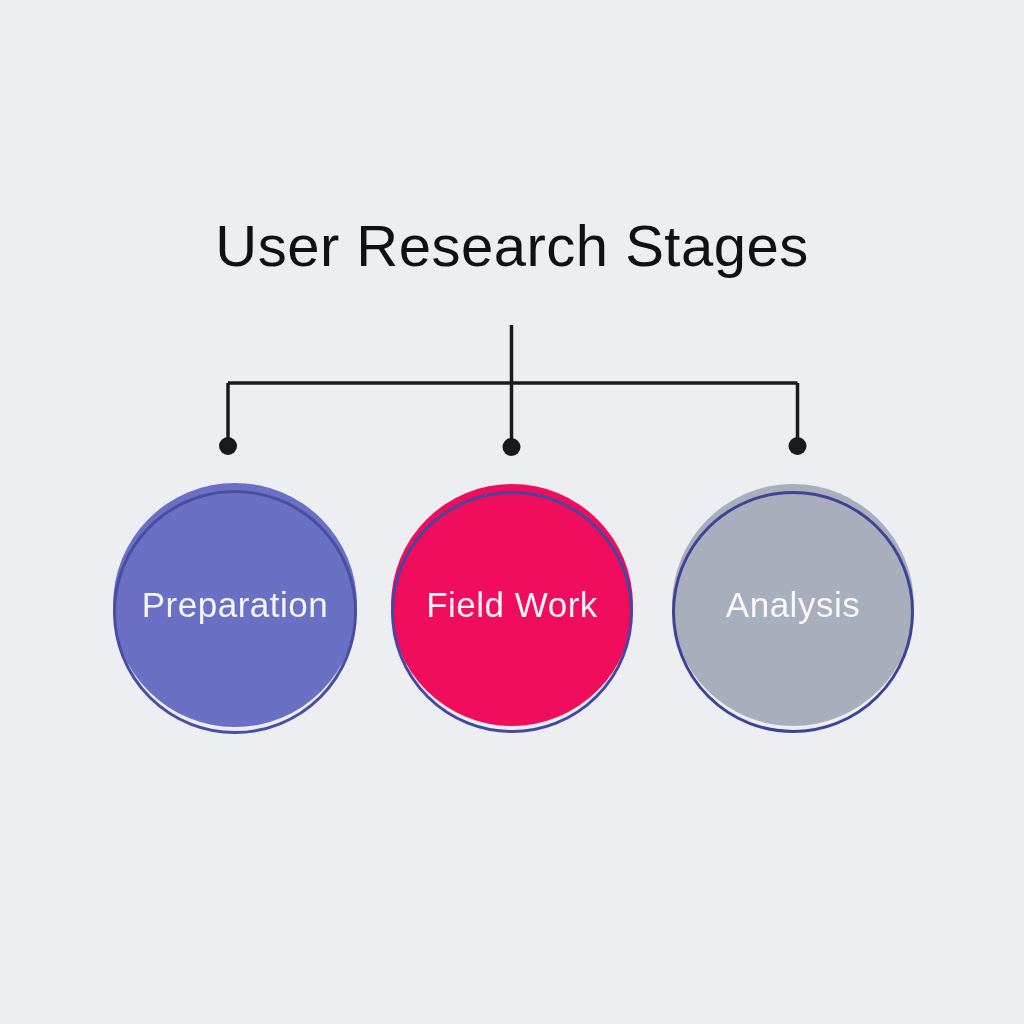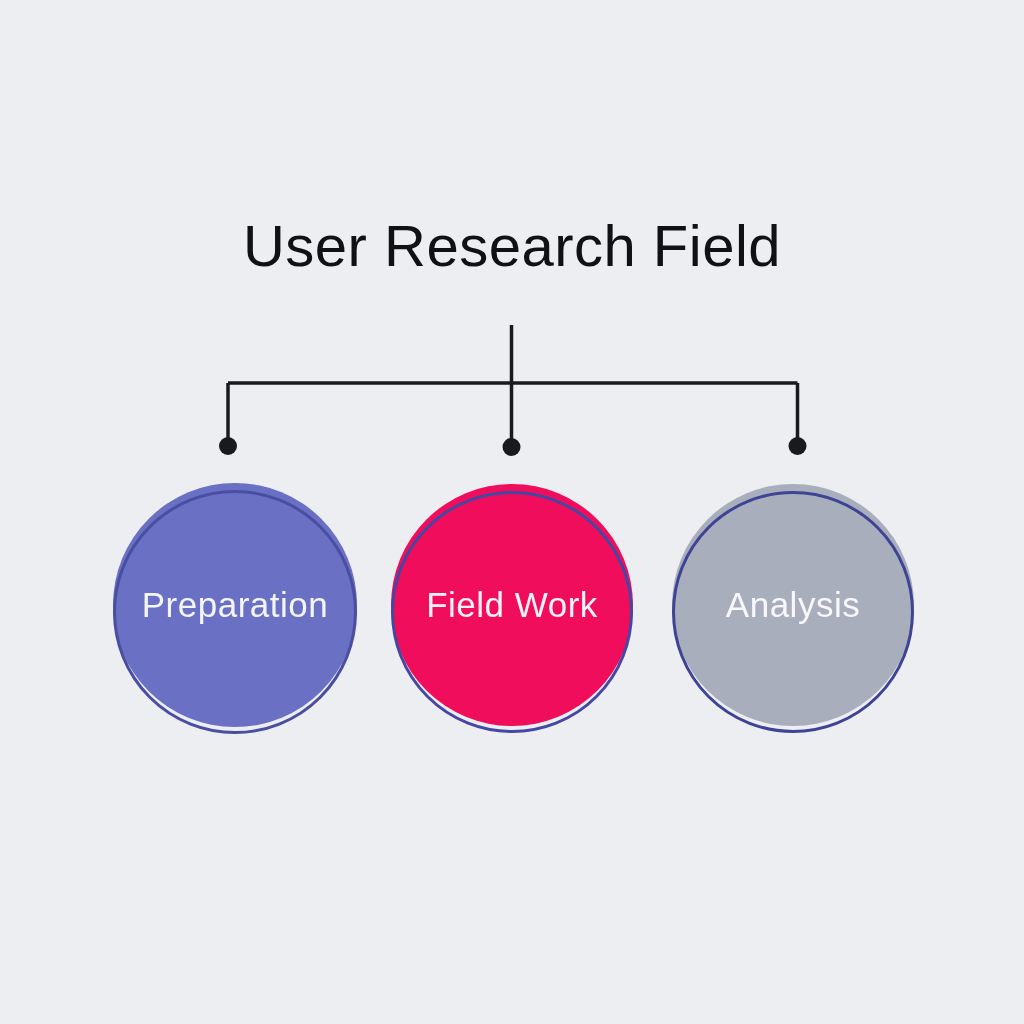--- a/index.html
+++ b/index.html
@@ -70,21 +70,21 @@
   .stage-fieldwork   { left: 391px; top: 484px; width: 242px; height: 242px; }
   .stage-fieldwork .stage-ring { width: 242px; height: 242px; }
   .stage-analysis    { left: 672px; top: 484px; width: 242px; height: 242px; }
   .stage-analysis .stage-ring { width: 242px; height: 242px; }
 </style>
 </head>
 <body>
 
 <div class="canvas" style="background: rgb(237, 238, 242);">
 
-  <h1 class="title" style="color: rgb(17, 17, 20);">User Research Field</h1>
+  <h1 class="title" style="color: rgb(17, 17, 20);">User Research Stages</h1>
 
   <svg class="connector-svg" viewBox="0 0 1024 1024" xmlns="http://www.w3.org/2000/svg" aria-hidden="true" style="color: rgb(26, 26, 28);">
     <g stroke="currentColor" stroke-width="3.5" fill="none">
       <path d="M511.5 325 V446"></path>
       <path d="M228 383 H797.5"></path>
       <path d="M228 383 V446"></path>
       <path d="M797.5 383 V446"></path>
     </g>
     <g fill="currentColor" stroke="none">
       <circle cx="228" cy="446" r="9"></circle>

